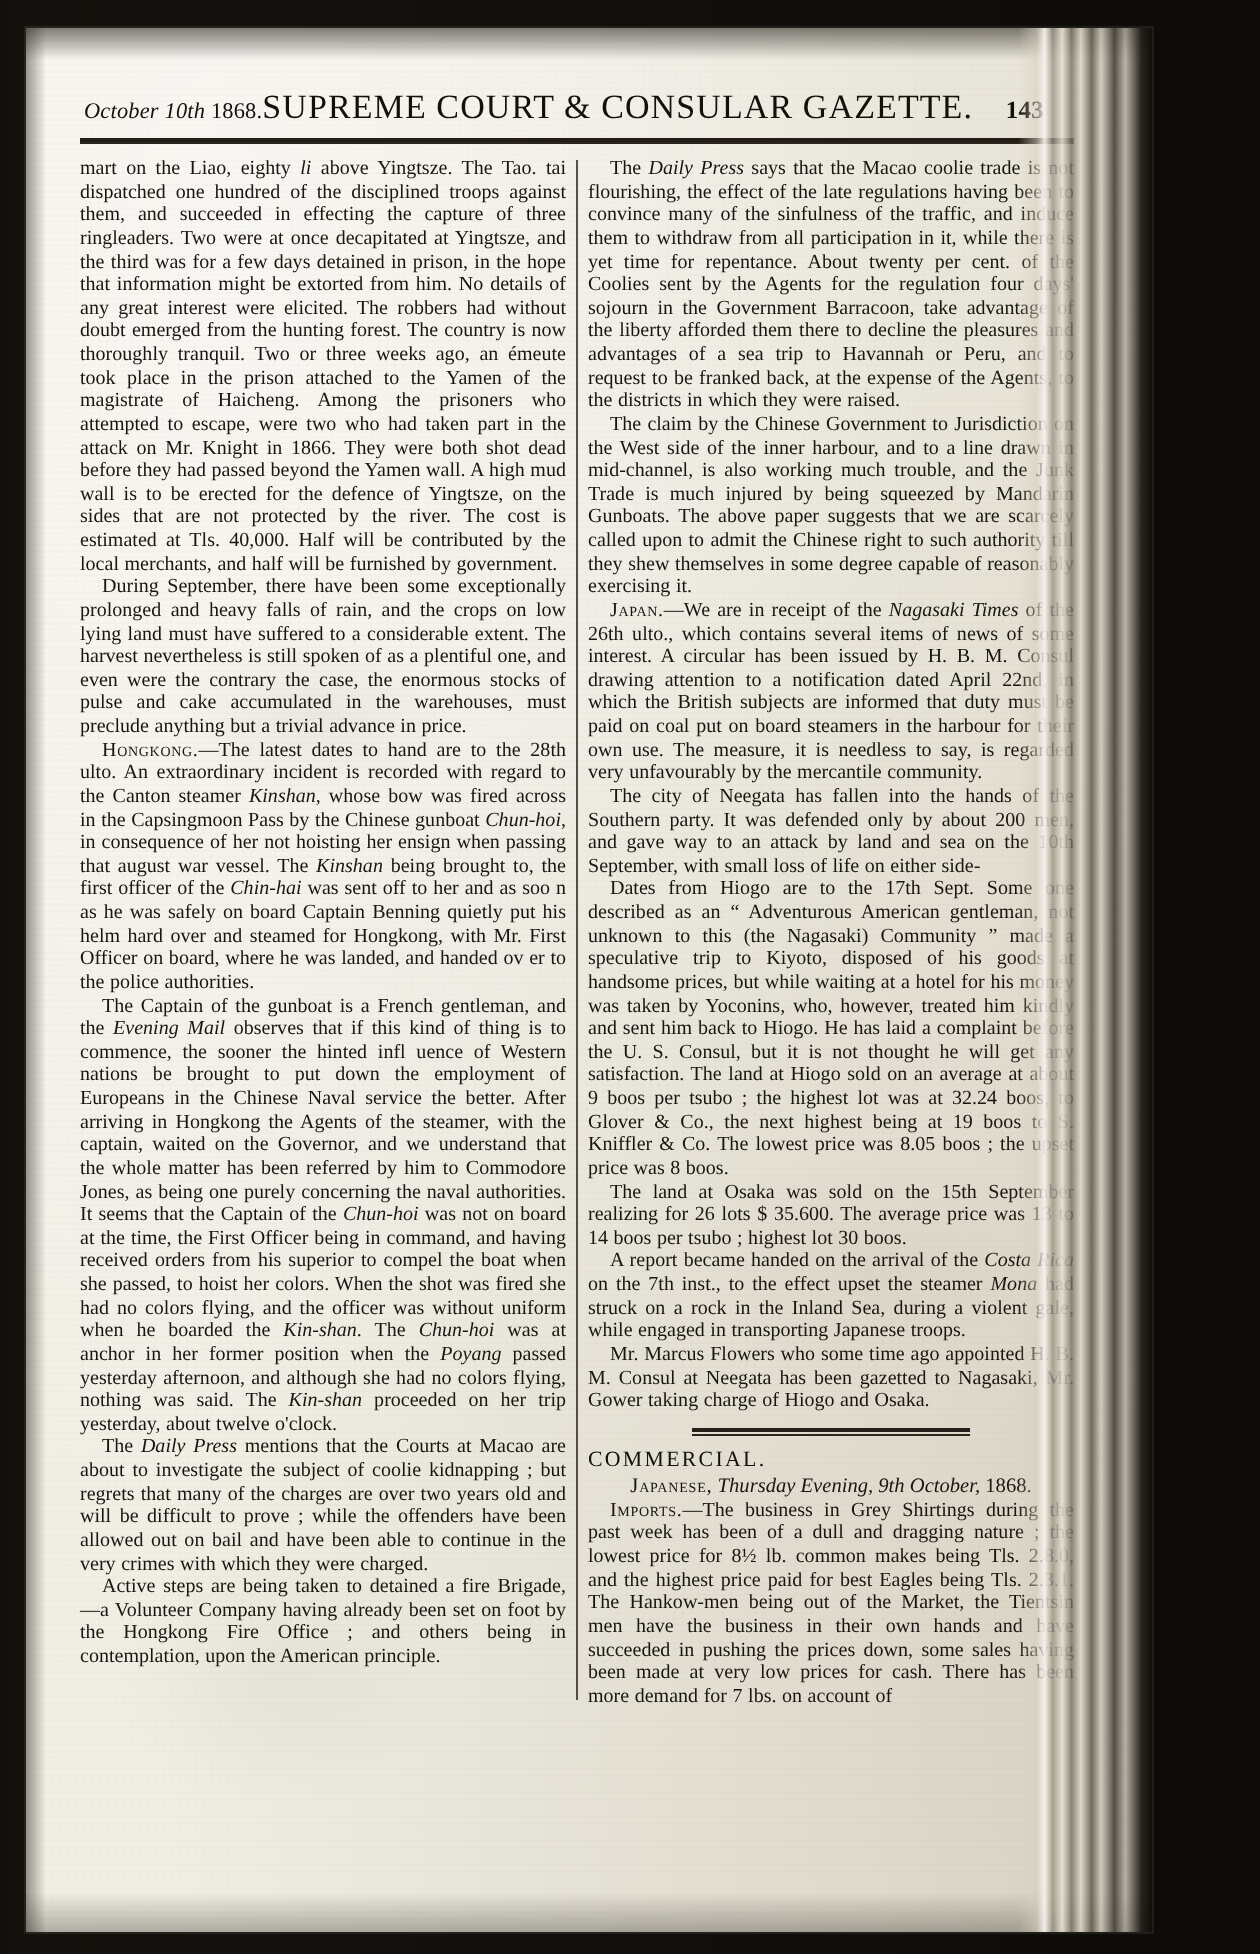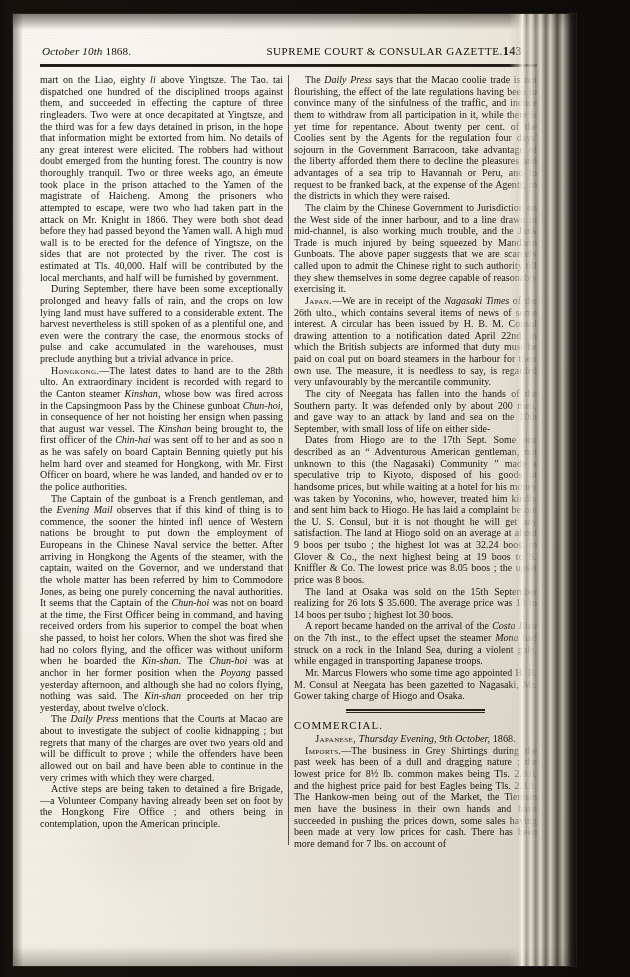--- a/index.html
+++ b/index.html
@@ -49,21 +49,21 @@
      background:linear-gradient(90deg,rgba(40,35,27,.45),rgba(40,35,27,0));}
   .botshadow{position:absolute;left:0;right:0;bottom:0;height:20px;pointer-events:none;
      background:linear-gradient(0deg,rgba(40,35,27,.32),rgba(40,35,27,0));}
 
   
   .content{position:absolute;left:27px;top:30px;width:497px;}
   .runhead{display:flex;align-items:baseline;justify-content:space-between;
            color:#14110c;padding:0 15px 0 2px;}
   .rh-date{font-size:11.2px;letter-spacing:.1px;white-space:nowrap;}
   .rh-date .ital{font-style:italic;}
-  .rh-title{font-size:11px;letter-spacing:.55px;text-align:right;flex:1;
+  .rh-title{font-size:17px;letter-spacing:.55px;text-align:left;flex:1;
             white-space:nowrap;}
   .rh-folio{font-size:12.4px;font-weight:bold;letter-spacing:.2px;}
 
   .rule{margin-top:5px;height:3px;position:relative;}
   .rule:before{content:"";position:absolute;left:0;right:0;top:0;height:1.6px;
       background:#221d16;}
   .rule:after{content:"";position:absolute;left:0;right:0;bottom:0;height:1px;
       background:#2a241c;}
 
   

